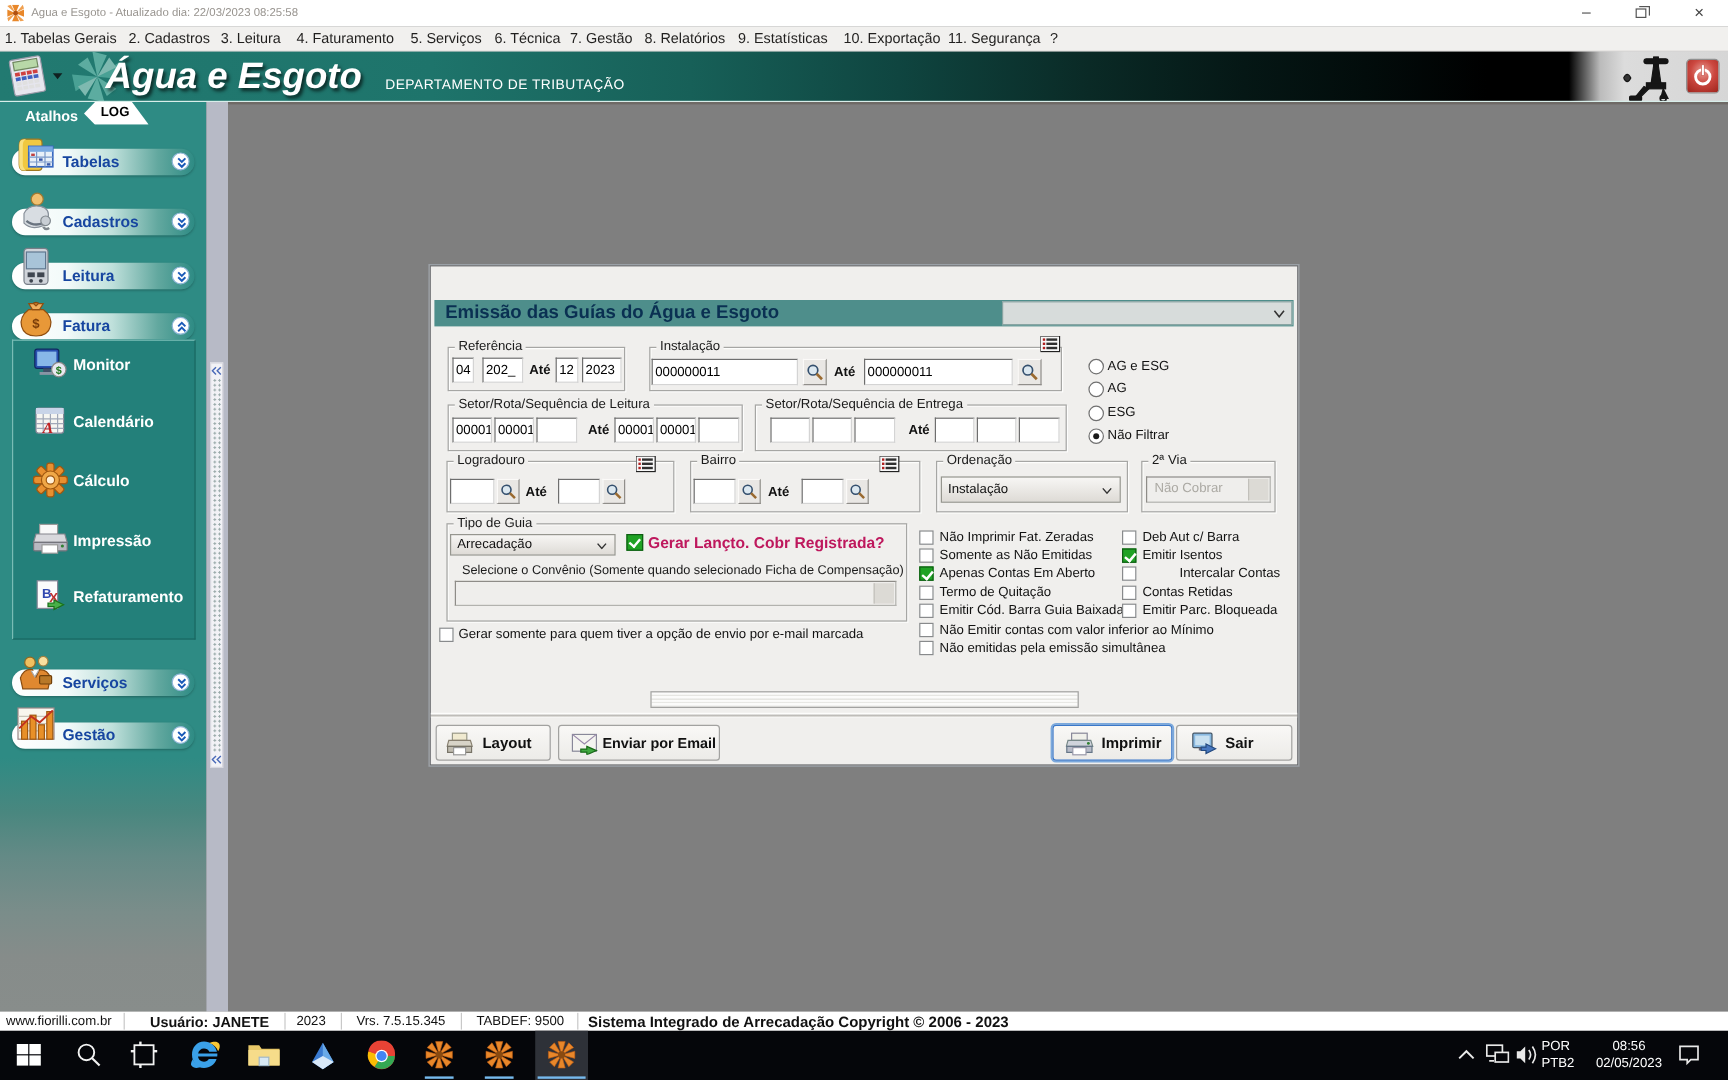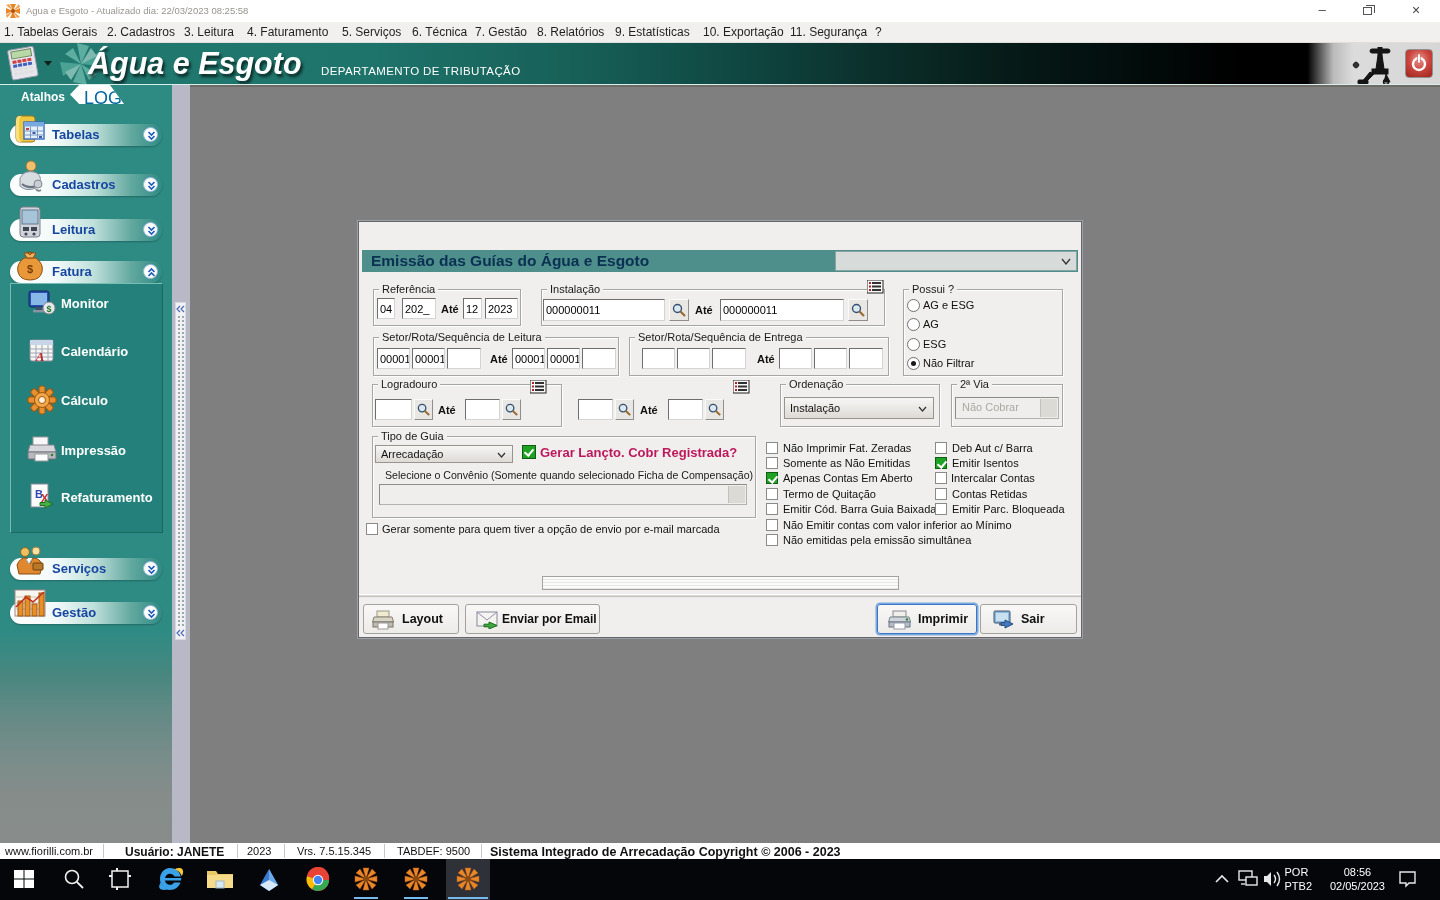--- a/index.html
+++ b/index.html
@@ -13,21 +13,21 @@
 #menubar{left:0;top:22px;width:1440px;height:21px;background:#f1f0ee;border-bottom:1px solid #e0dedc;}
 #menubar span{position:absolute;top:3px;font-size:12px;color:#201f1e;white-space:nowrap;}
 
 #banner{left:0;top:43px;width:1440px;height:42px;background:linear-gradient(90deg,#227a71 0%,#1e746b 25%,#176058 40%,#0f4540 52%,#0a2a26 63%,#051715 72%,#020c0b 79%,#000 86%,#000 90.8%,#bbb 92.6%,#dcdcdc 94%,#d6d6d6 100%);}
 #banner-title{left:88px;top:3px;font-size:30.5px;font-weight:bold;font-style:italic;color:#fff;text-shadow:2px 3px 3px rgba(0,0,0,.65);white-space:nowrap;}
 #banner-dept{left:321px;top:22px;font-size:11.5px;color:#fff;letter-spacing:.4px;}
 
 #sidebar{left:0;top:85px;width:172px;height:758px;background:linear-gradient(180deg,#2e8b84 0%,#2e8b84 72%,#49877f 78%,#648a86 83%,#7a8d8a 89%,#868c8a 94%,#888d8b 100%);}
 #atalhos{left:21px;top:5px;font-size:12px;font-weight:bold;color:#fff;}
 #logtab{left:70px;top:0px;width:54px;height:19px;background:#fff;clip-path:polygon(17% 0,74% 0,100% 100%,17% 100%,0 50%);}
-#logtab span{position:absolute;left:14px;top:3px;font-size:18px;font-weight:normal;color:#0369a1;}
+#logtab span{position:absolute;left:14px;top:3px;font-size:11px;font-weight:bold;color:#000000;}
 .sbtn{left:10px;width:152px;height:22px;border-radius:11px;background:linear-gradient(90deg,#ffffff 0%,#f2faf9 30%,#bfe0db 55%,#62a89f 80%,#2e8b84 100%);box-shadow:0 1px 2px rgba(0,0,0,.25);}
 .sbtn .lbl{position:absolute;left:42px;top:3px;font-size:13px;font-weight:bold;color:#1746a0;}
 .chev{position:absolute;right:4px;top:3px;width:15px;height:15px;border-radius:50%;background:#fff;border:1px solid #8fb6d8;}
 .chev svg{position:absolute;left:1px;top:1px;}
 .sicon{width:36px;height:36px;}
 #fatpanel{left:10px;top:198px;width:153px;height:250px;background:#23807a;border:1px solid #79bcb5;border-right-color:#1a6862;border-bottom-color:#1a6862;}
 .fitem{position:absolute;left:16px;width:130px;height:30px;}
 .fitem .lbl{position:absolute;left:34px;top:8px;font-size:13px;font-weight:bold;color:#fff;}
 
 #splitter{left:172px;top:85px;width:18px;height:758px;background:#b7bac6;}
@@ -430,23 +430,20 @@
         <rect x="5" y="5.5" width="9" height="2"></rect>
         <rect x="5" y="9" width="9" height="2"></rect>
       </g>
       <g fill="#b02020">
         <rect x="2" y="2" width="2" height="2"></rect>
         <rect x="2" y="5.5" width="2" height="2"></rect>
         <rect x="2" y="9" width="2" height="2"></rect>
       </g>
     </svg>
 
-  <div class="abs gb" style="left:544px;top:67px;width:160px;height:87px">
-      <i>Possui ?</i>
-    </div>
   <div class="abs radio" style="left:548px;top:77px"></div>
     <span class="abs rlbl" style="left:564px;top:77px">AG e ESG</span>
   <div class="abs radio" style="left:548px;top:96px"></div>
     <span class="abs rlbl" style="left:564px;top:96px">AG</span>
   <div class="abs radio" style="left:548px;top:116px"></div>
     <span class="abs rlbl" style="left:564px;top:116px">ESG</span>
   <div class="abs radio sel" style="left:548px;top:135px"></div>
     <span class="abs rlbl" style="left:564px;top:135px">Não Filtrar</span>
 
   <div class="abs gb" style="left:14px;top:115px;width:246px;height:39px">
@@ -492,20 +489,23 @@
         <rect x="5" y="5.5" width="9" height="2"></rect>
         <rect x="5" y="9" width="9" height="2"></rect>
       </g>
       <g fill="#b02020">
         <rect x="2" y="2" width="2" height="2"></rect>
         <rect x="2" y="5.5" width="2" height="2"></rect>
         <rect x="2" y="9" width="2" height="2"></rect>
       </g>
     </svg>
 
+  <div class="abs gb" style="left:216px;top:162px;width:192px;height:43px">
+      <i>Bairro</i>
+    </div>
   <div class="abs tf" style="left:219px;top:177px;width:35px"></div>
   <div class="abs magbtn" style="left:256px;top:177px;width:19px;height:21px"><svg width="15" height="15" viewBox="0 0 16 16">
         <circle cx="6.5" cy="6.5" r="4" fill="#dce8f0" stroke="#35506e" stroke-width="1.4"></circle>
         <line x1="9.5" y1="9.5" x2="14" y2="14" stroke="#9a6a30" stroke-width="2.2"></line>
       </svg></div>
   <span class="abs ate" style="left:281px;top:182px">Até</span>
   <div class="abs tf" style="left:309px;top:177px;width:35px"></div>
   <div class="abs magbtn" style="left:346px;top:177px;width:19px;height:21px"><svg width="15" height="15" viewBox="0 0 16 16">
         <circle cx="6.5" cy="6.5" r="4" fill="#dce8f0" stroke="#35506e" stroke-width="1.4"></circle>
         <line x1="9.5" y1="9.5" x2="14" y2="14" stroke="#9a6a30" stroke-width="2.2"></line>
@@ -565,21 +565,21 @@
   <div class="abs cb" style="left:407px;top:297px"></div>
     <span class="abs clbl" style="left:424px;top:297px">Não Emitir contas com valor inferior ao Mínimo</span>
   <div class="abs cb" style="left:407px;top:312px"></div>
     <span class="abs clbl" style="left:424px;top:312px">Não emitidas pela emissão simultânea</span>
 
   <div class="abs cb" style="left:576px;top:220px"></div>
     <span class="abs clbl" style="left:593px;top:220px">Deb Aut c/ Barra</span>
   <div class="abs cb ck" style="left:576px;top:235px"></div>
     <span class="abs clbl" style="left:593px;top:235px">Emitir Isentos</span>
   <div class="abs cb" style="left:576px;top:250px"></div>
-    <span class="abs clbl" style="left:592px;top:250px">Intercalar Contas</span>
+    <span class="abs clbl" style="left:624px;top:250px">Intercalar Contas</span>
   <div class="abs cb" style="left:576px;top:266px"></div>
     <span class="abs clbl" style="left:593px;top:266px">Contas Retidas</span>
   <div class="abs cb" style="left:576px;top:281px"></div>
     <span class="abs clbl" style="left:593px;top:281px">Emitir Parc. Bloqueada</span>
 
   <div class="abs" id="progress"></div>
 
   <div class="abs" id="btnsep"></div>
   <div class="abs btn" style="left:4px;top:382px;width:96px">
     <svg style="position:absolute;left:8px;top:5px" width="22" height="20" viewBox="0 0 22 20">

